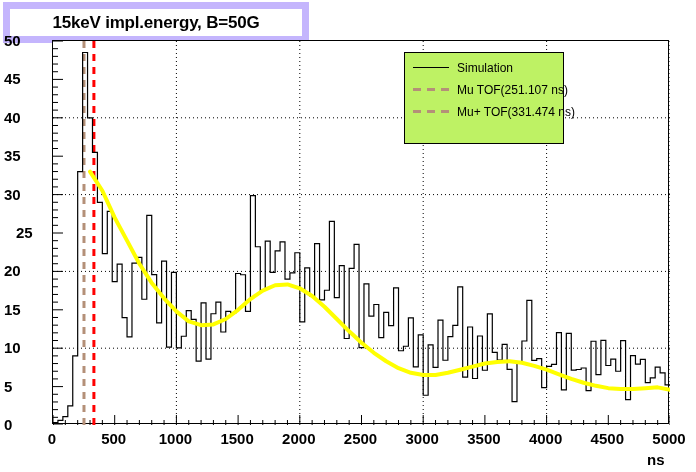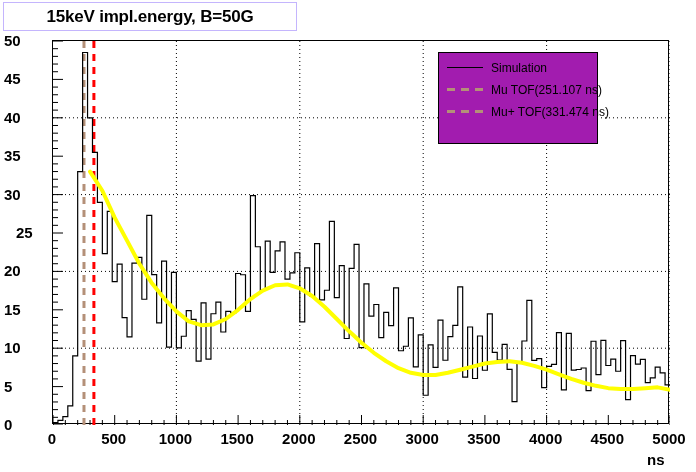--- a/index.html
+++ b/index.html
@@ -3,21 +3,21 @@
 <meta charset="utf-8">
 <style>
   html,body{margin:0;padding:0;background:#ffffff;}
   body{width:696px;height:472px;overflow:hidden;
        font-family:"Liberation Sans","DejaVu Sans",sans-serif;}
   #root{position:relative;width:696px;height:472px;background:#fff;}
 
   
   #title-box{
     position:absolute;left:3px;top:2px;width:292px;height:27px;
-    border:1px solid #c4b5fd;background:#fff;
+    border:7px solid #c4b5fd;background:#fff;
     display:flex;align-items:center;justify-content:center;
   }
   #title-text{font-size:17px;font-weight:bold;color:#000;letter-spacing:-0.2px;white-space:nowrap;}
 
   
   #plot-frame{
     position:absolute;left:52px;top:40px;width:617px;height:384px;
     background:#fff;box-sizing:border-box;
     border-left:1px solid #000;border-bottom:1px solid #000;
     border-top:1px solid #000;border-right:1px solid #000;
@@ -26,22 +26,22 @@
 
   
   .ytick-label{position:absolute;font-size:15px;font-weight:bold;color:#000;
                text-align:left;width:42px;transform:translateY(-50%);}
   .xtick-label{position:absolute;font-size:15px;font-weight:bold;color:#000;
                text-align:center;width:70px;transform:translateX(-50%);}
   #xaxis-unit{position:absolute;font-size:15px;font-weight:bold;color:#000;}
 
   
   #legend-box{
-    position:absolute;left:438px;top:52px;width:160px;height:92px;
-    border:1px solid #000;background:#a21caf;box-sizing:border-box;
+    position:absolute;left:404px;top:52px;width:160px;height:92px;
+    border:1px solid #000;background:#bef264;box-sizing:border-box;
     padding:4px 0 0 0;
   }
   .legend-row{display:flex;align-items:center;height:22px;padding-left:8px;}
   .legend-swatch{width:36px;height:12px;margin-right:8px;position:relative;flex:0 0 36px;}
   .legend-swatch .solid-line{position:absolute;left:0;top:5px;width:36px;height:1px;background:#000;}
   .legend-swatch .thick-line{position:absolute;left:0;top:4px;width:36px;height:4px;background:#ffff00;}
   .legend-swatch .dash-line{position:absolute;left:0;top:4px;width:36px;height:3px;
      background:repeating-linear-gradient(to right,#b49078 0 8px,transparent 8px 14px);}
   .legend-label{font-size:12px;color:#000;white-space:nowrap;}
 </style>

